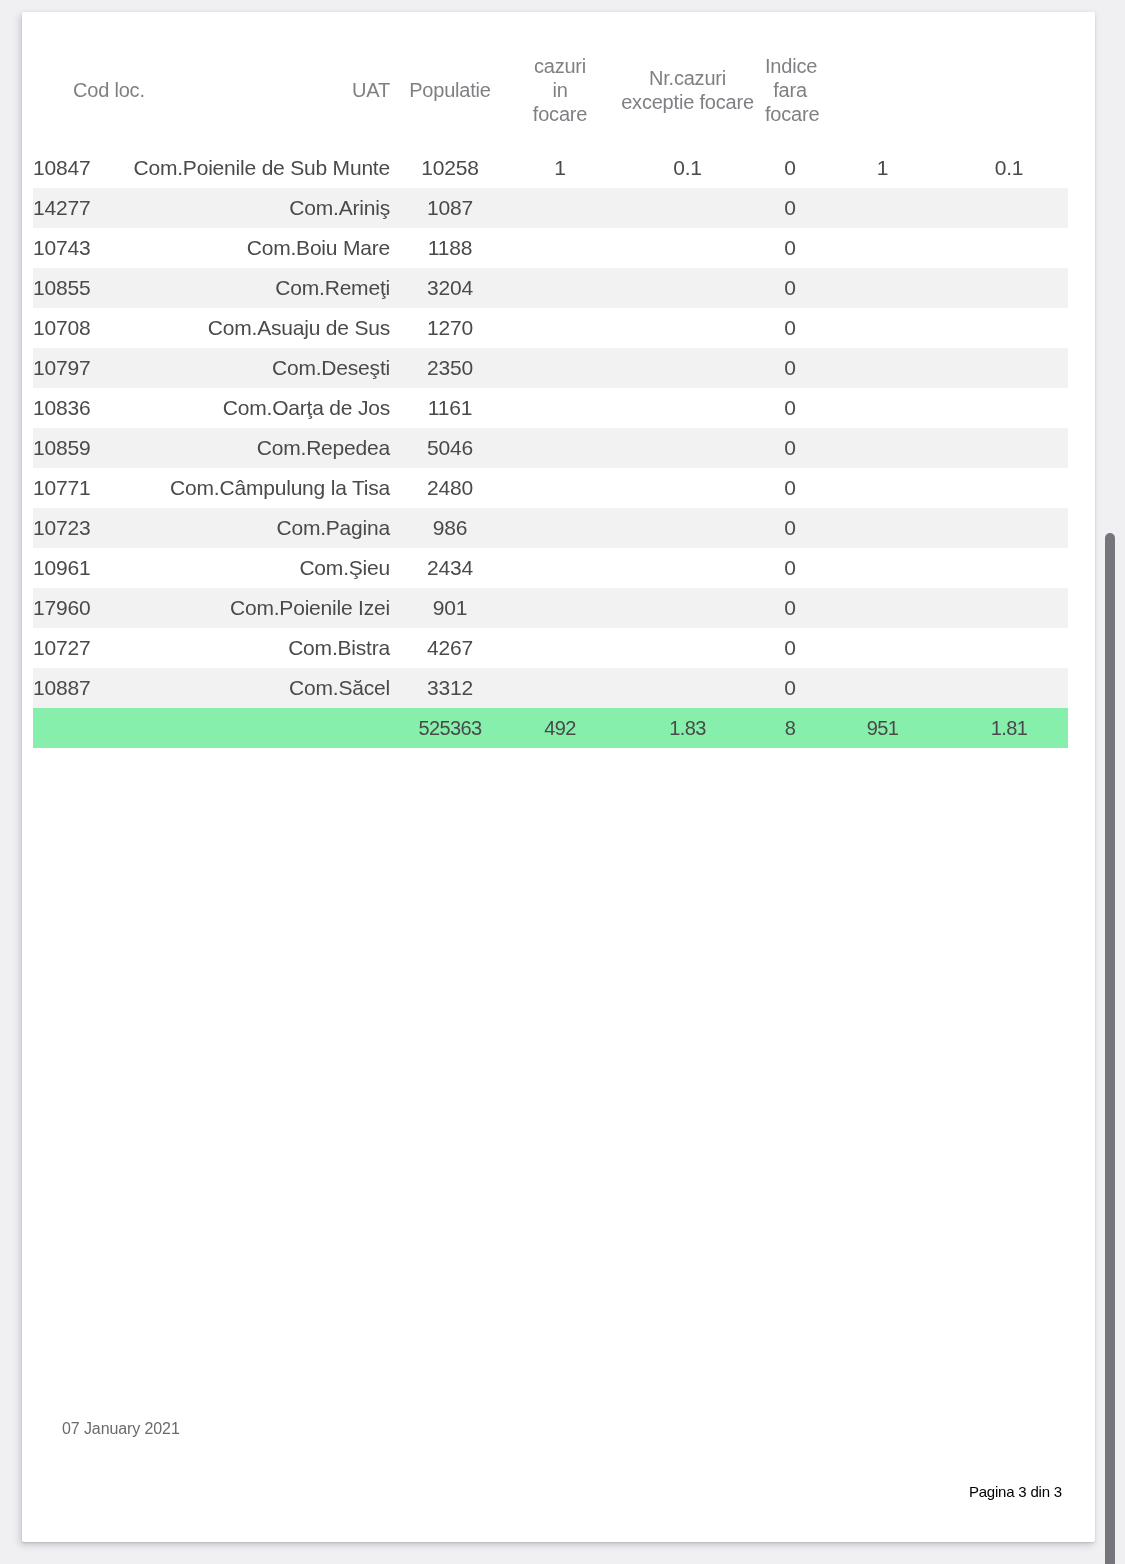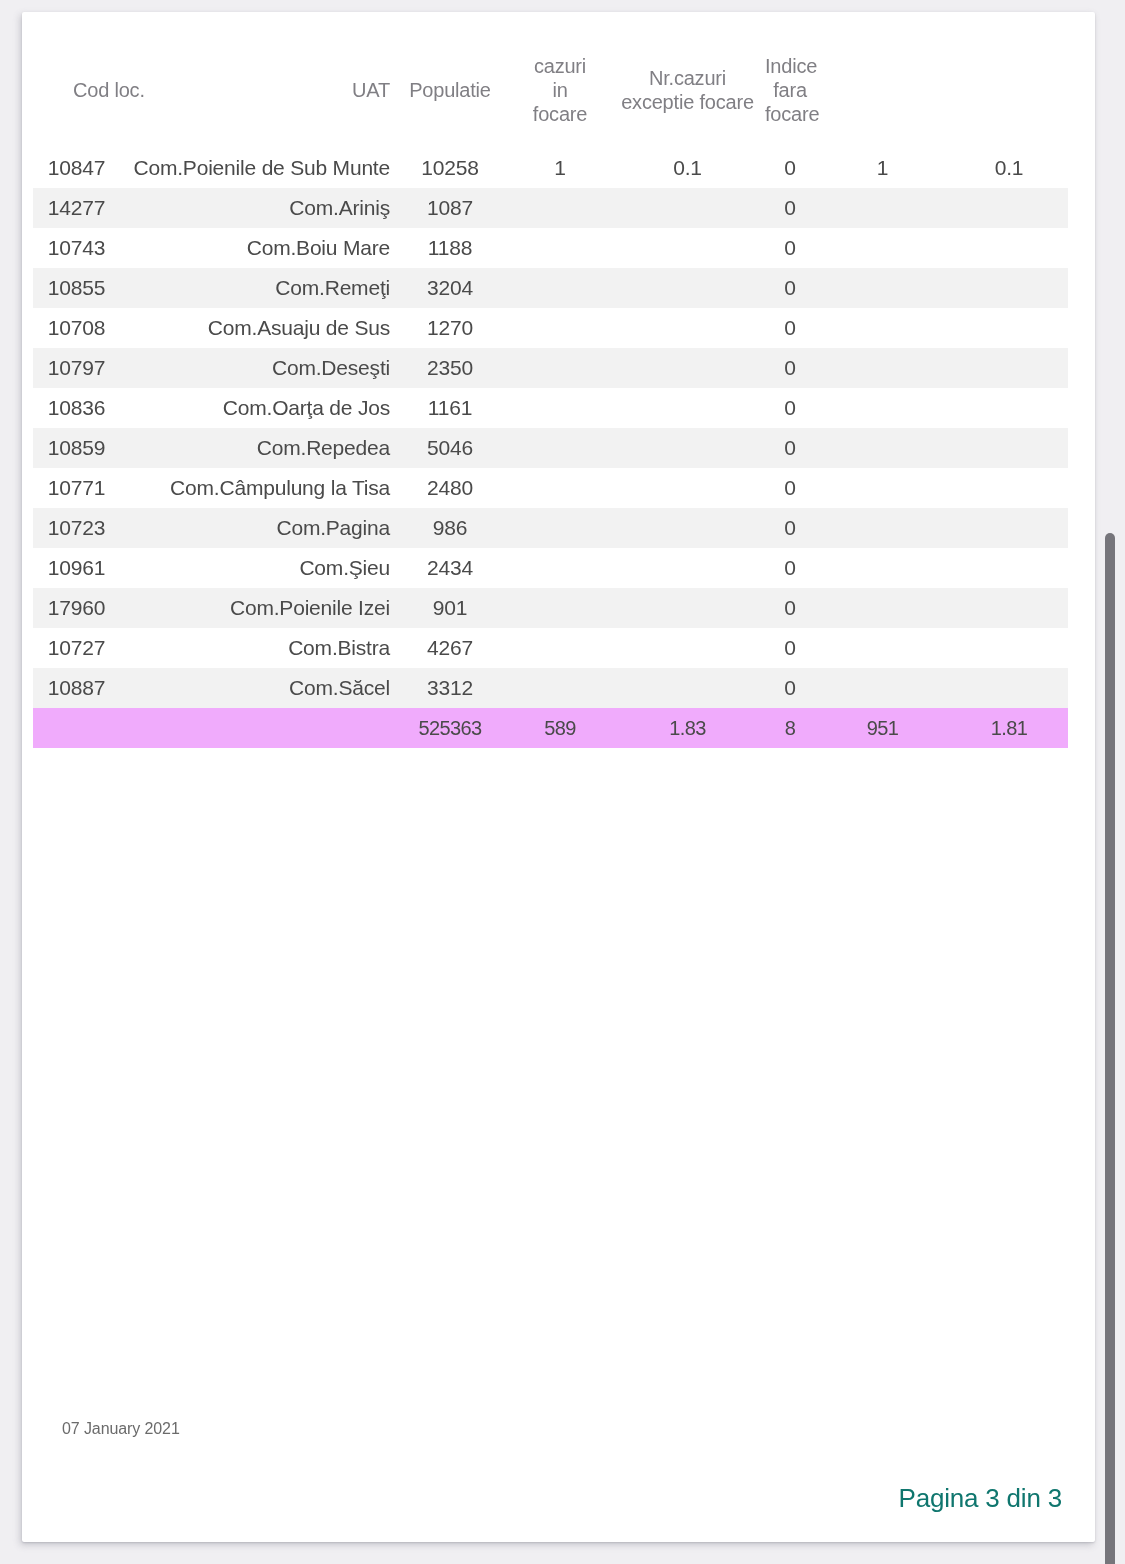--- a/index.html
+++ b/index.html
@@ -54,43 +54,43 @@
   .tbody { margin-top: 22px; }
 
   .tr { height: 40px; }
   .tr:nth-child(even) { background: #f2f2f2; }
 
   .td {
     font-size: 21px;
     color: #4a4a4a;
     letter-spacing: -0.2px;
   }
-  .td.code { text-align: center; padding-right: 3px; }
+  .td.code { text-align: left; padding-right: 3px; }
   .td.uat  { text-align: right; padding-left: 5px; }
   .td.num  { text-align: center; }
 
-  .totals { height: 40px; background: #f0abfc; }
+  .totals { height: 40px; background: #86efac; }
   .totals .td {
     font-size: 20px;
     letter-spacing: -0.6px;
     color: #4a4a4a;
   }
 
   .footer-date {
     position: absolute;
     left: 40px; top: 1408px;
     font-size: 16px;
     color: #6b6b6b;
     letter-spacing: -0.1px;
   }
   .footer-page {
     position: absolute;
     right: 33px; top: 1471px;
-    font-size: 26px;
-    color: #0f766e;
+    font-size: 15px;
+    color: #000000;
     letter-spacing: -0.2px;
   }
 
   .scrollbar-thumb {
     position: absolute;
     left: 1105px; top: 533px;
     width: 10px; height: 1036px;
     border-radius: 5px;
     background: #76757b;
   }
@@ -272,21 +272,21 @@
     <div class="td num">0</div>
     <div class="td num"></div>
     <div class="td num"></div>
   </div>
 </div>
 
       <div class="grid-row totals">
         <div class="td code"></div>
         <div class="td uat"></div>
         <div class="td num">525363</div>
-        <div class="td num">589</div>
+        <div class="td num">492</div>
         <div class="td num">1.83</div>
         <div class="td num">8</div>
         <div class="td num">951</div>
         <div class="td num">1.81</div>
       </div>
 
     </div>
 
     <div class="footer-date">07 January 2021</div>
     <div class="footer-page">Pagina 3 din 3</div>

